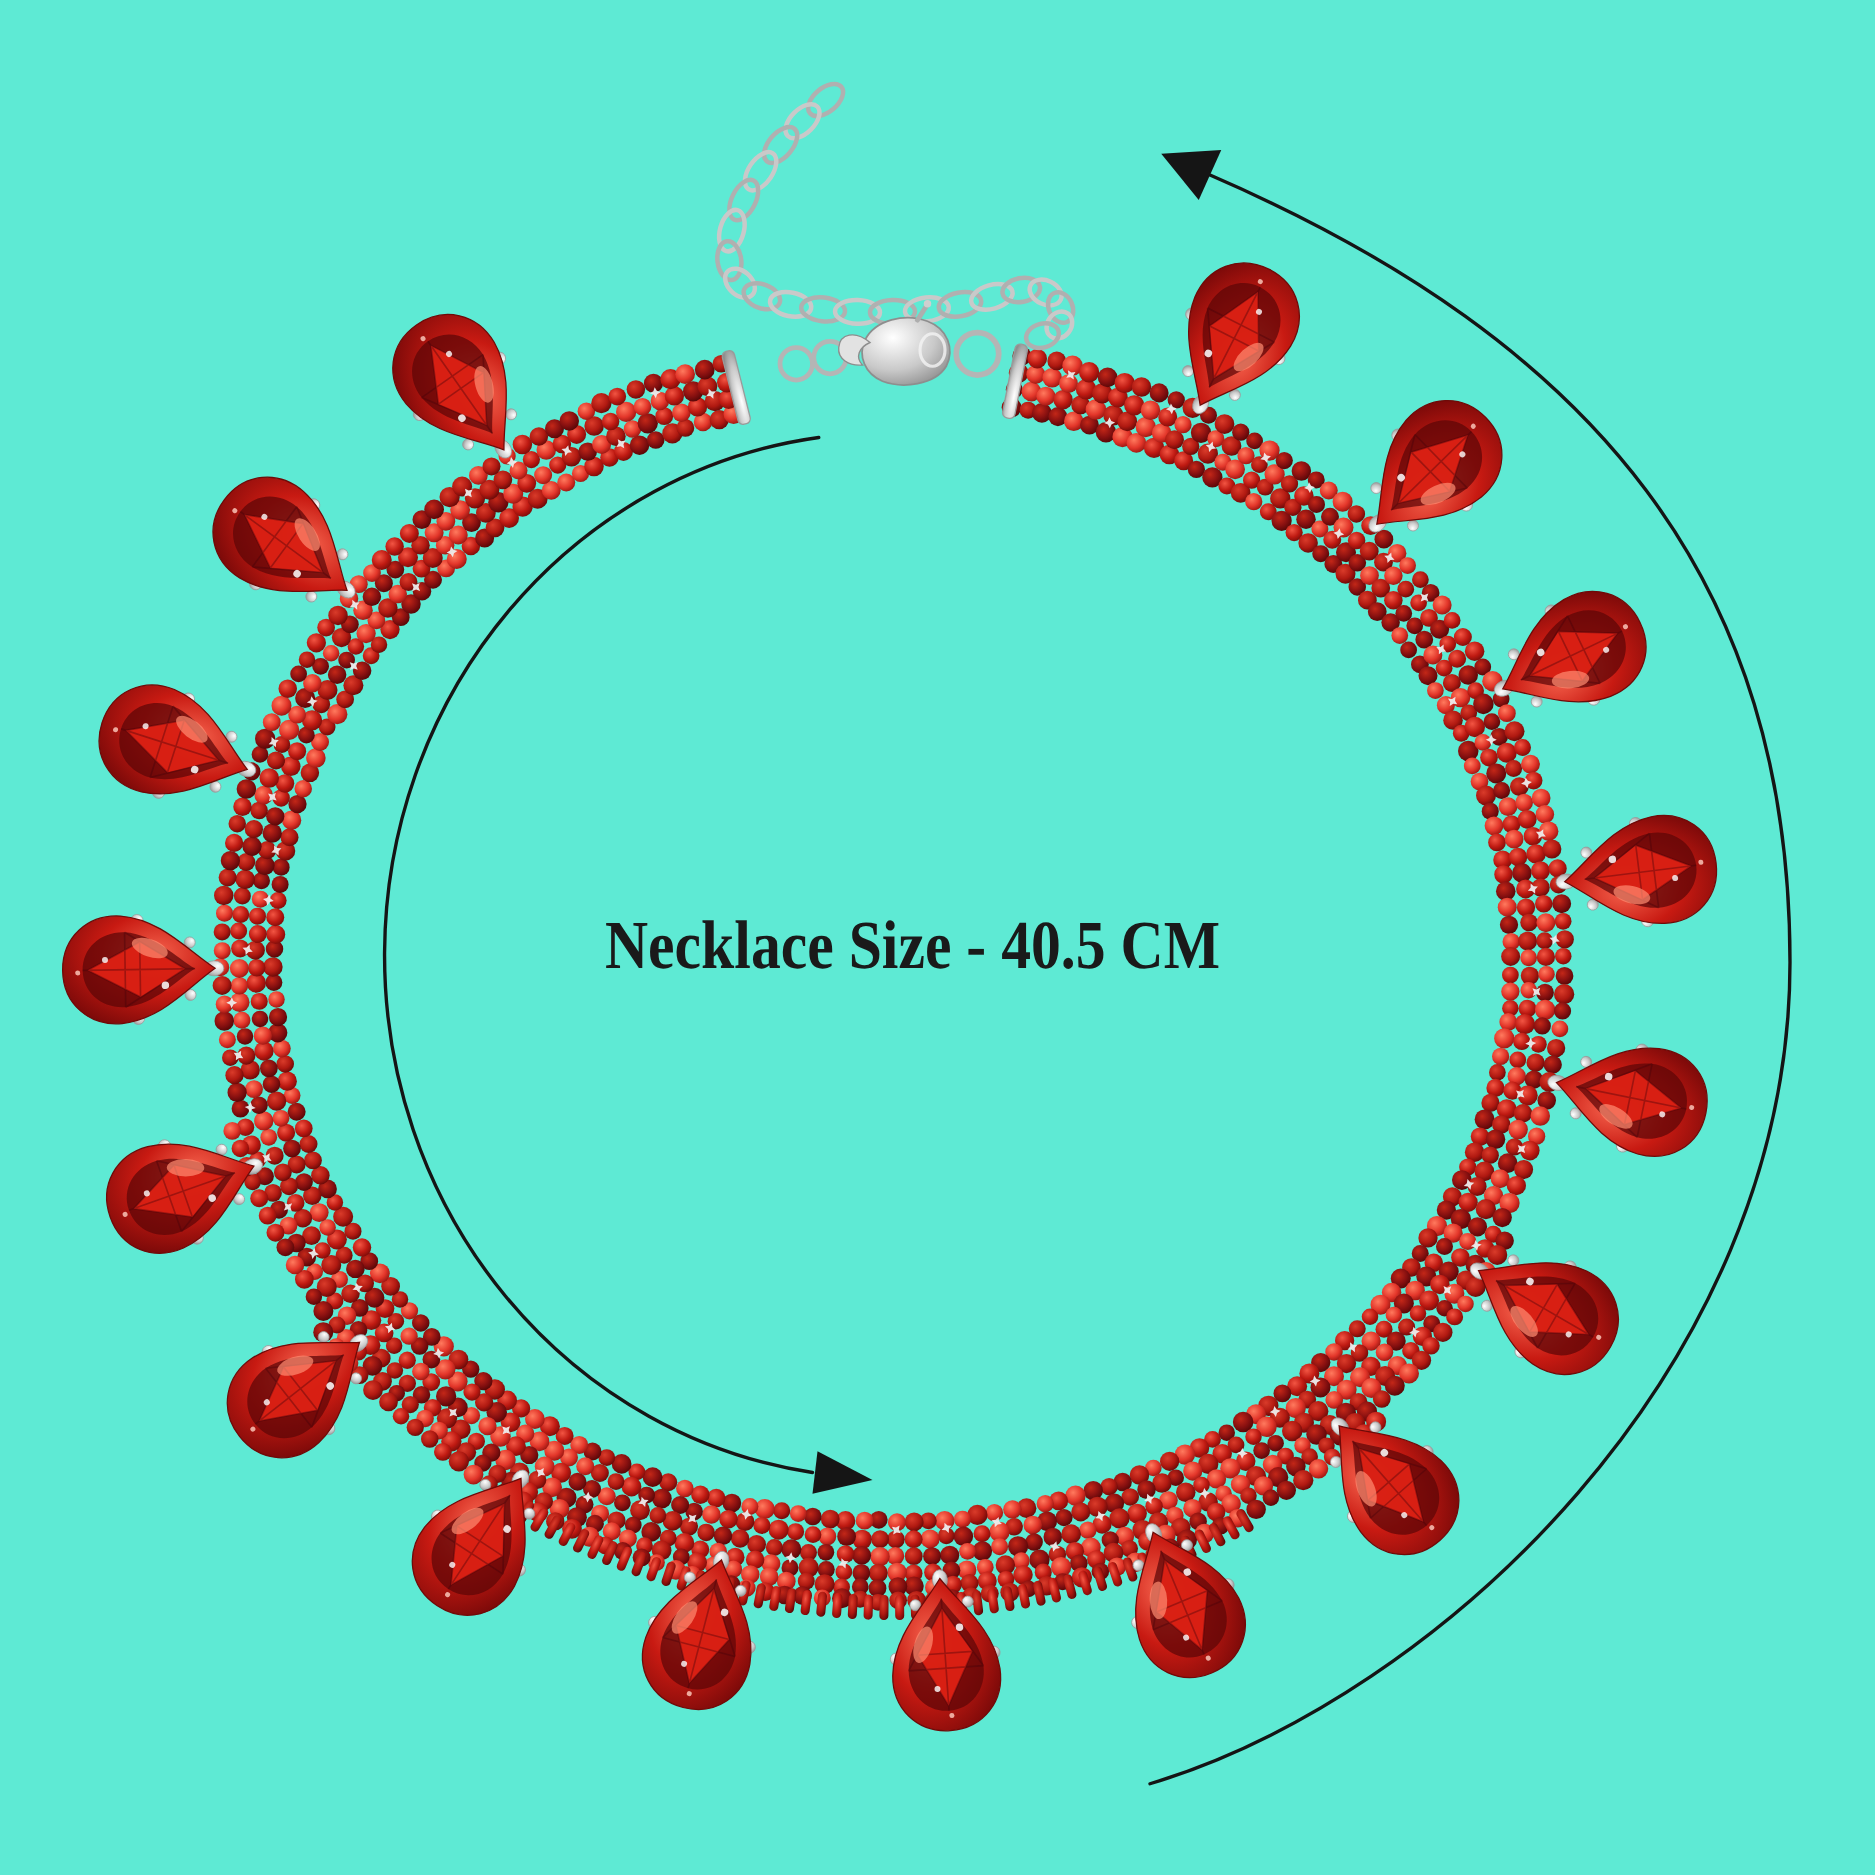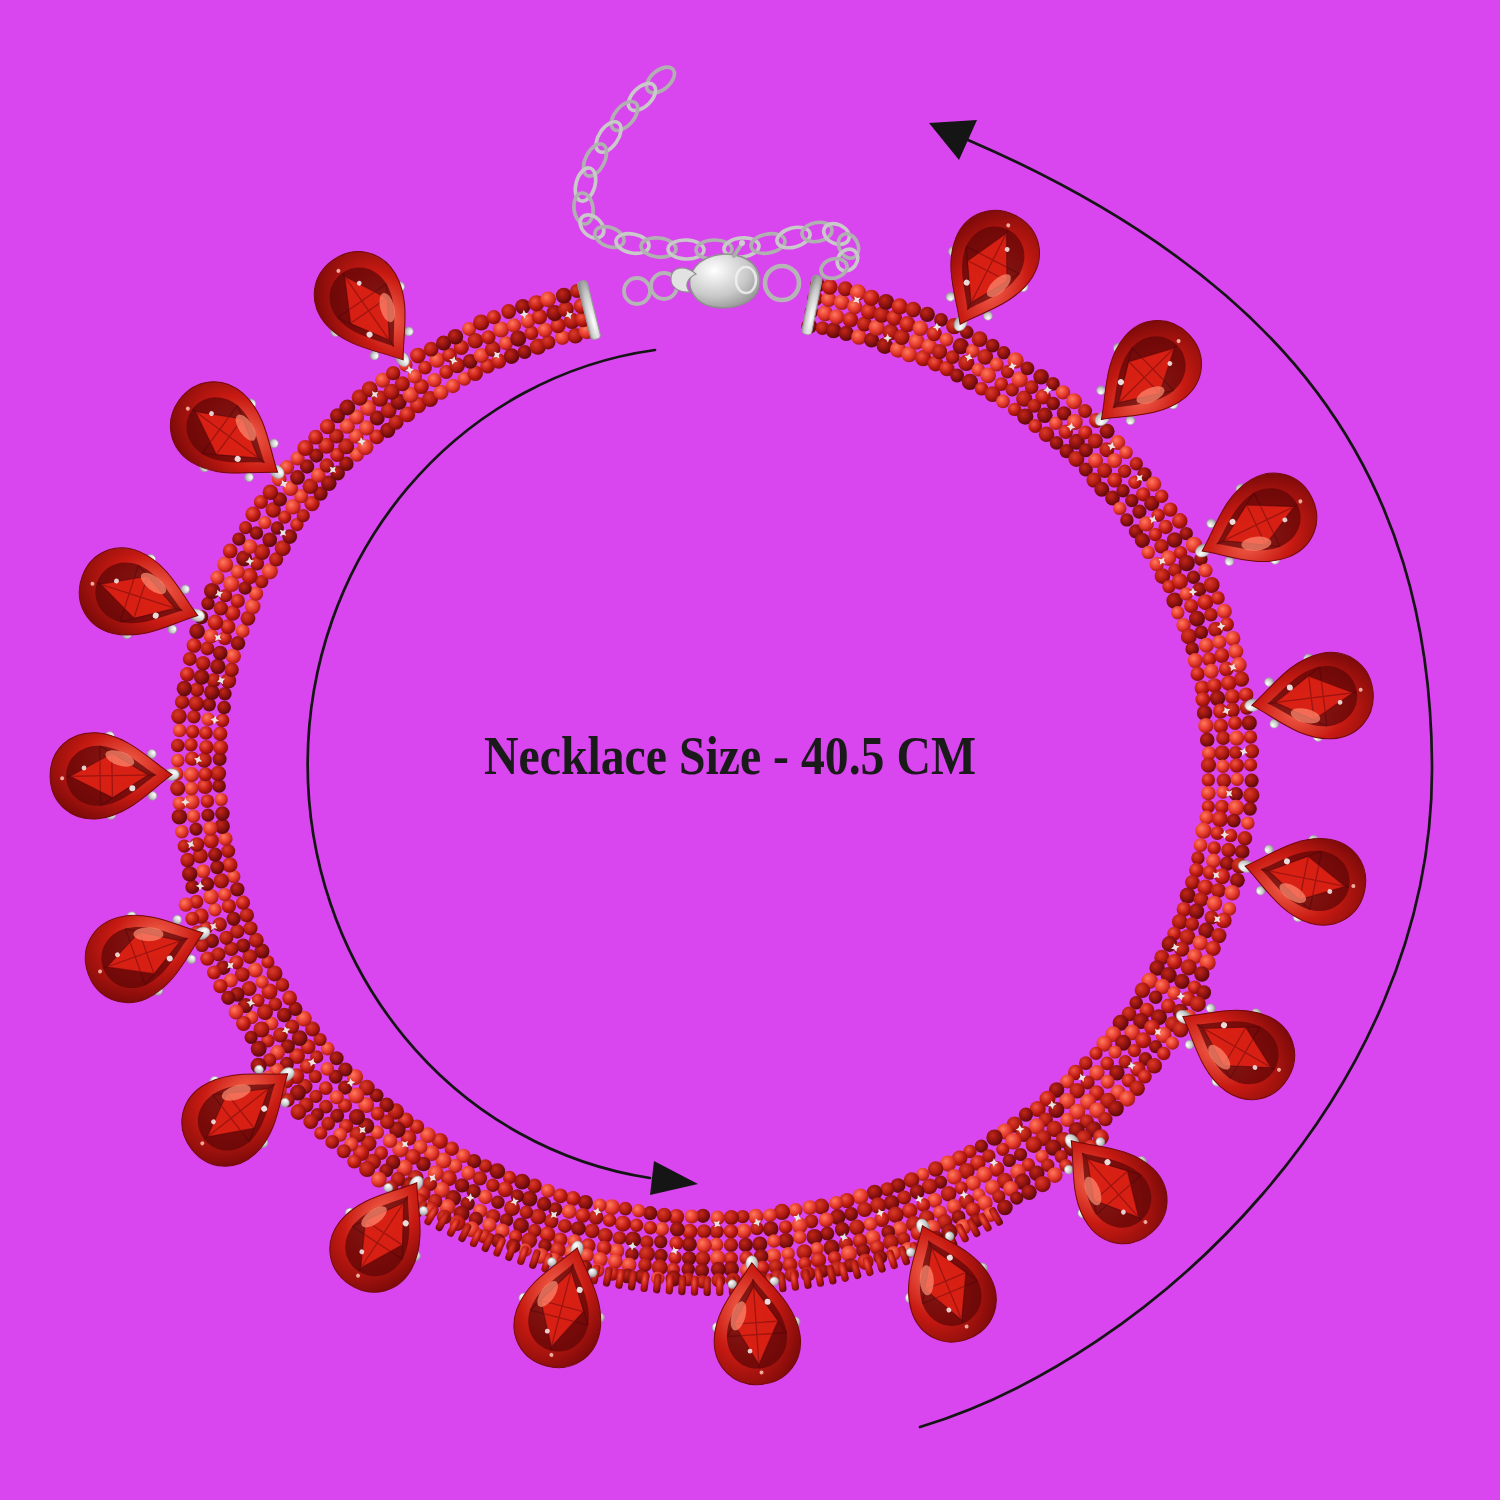--- a/index.html
+++ b/index.html
@@ -1,16 +1,16 @@
 <!DOCTYPE html>
 <html><head>
 <meta charset="utf-8">
 <style>
   html,body{margin:0;padding:0;background:#ffffff;}
-  .stage{position:relative;width:1500px;height:1500px;background:#d946ef;overflow:hidden;
+  .stage{position:relative;width:1500px;height:1500px;background:#5eead4;overflow:hidden;
          font-family:"Liberation Serif","DejaVu Serif",serif;}
   svg{display:block;}
   .arrow-line{fill:none;stroke:#151515;stroke-width:2.7;stroke-linecap:round;}
   .arrow-head{fill:#151515;stroke:none;}
   .size-label{font-family:"Liberation Serif","DejaVu Serif",serif;font-weight:700;
               font-size:55px;fill:#1a1a1a;letter-spacing:0px;}
   .metal-stroke{fill:none;stroke:#b5b5b5;}
   .clasp-body{fill:url(#gSilver);stroke:#8e8e8e;stroke-width:1.4;}
 </style>
 </head>

